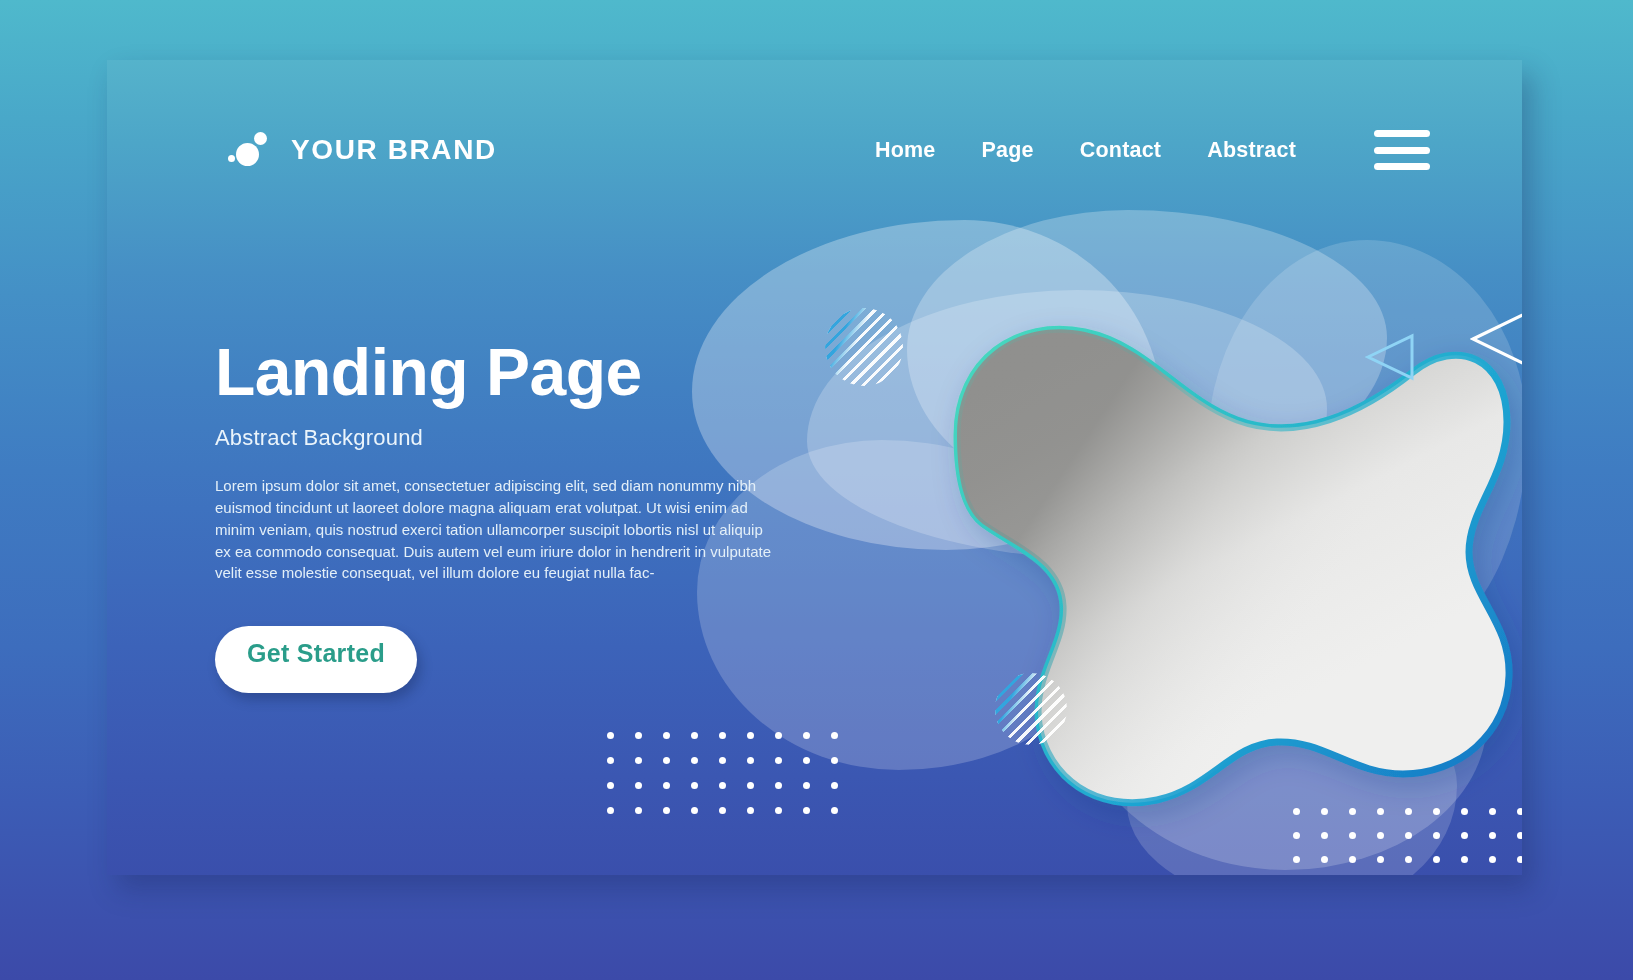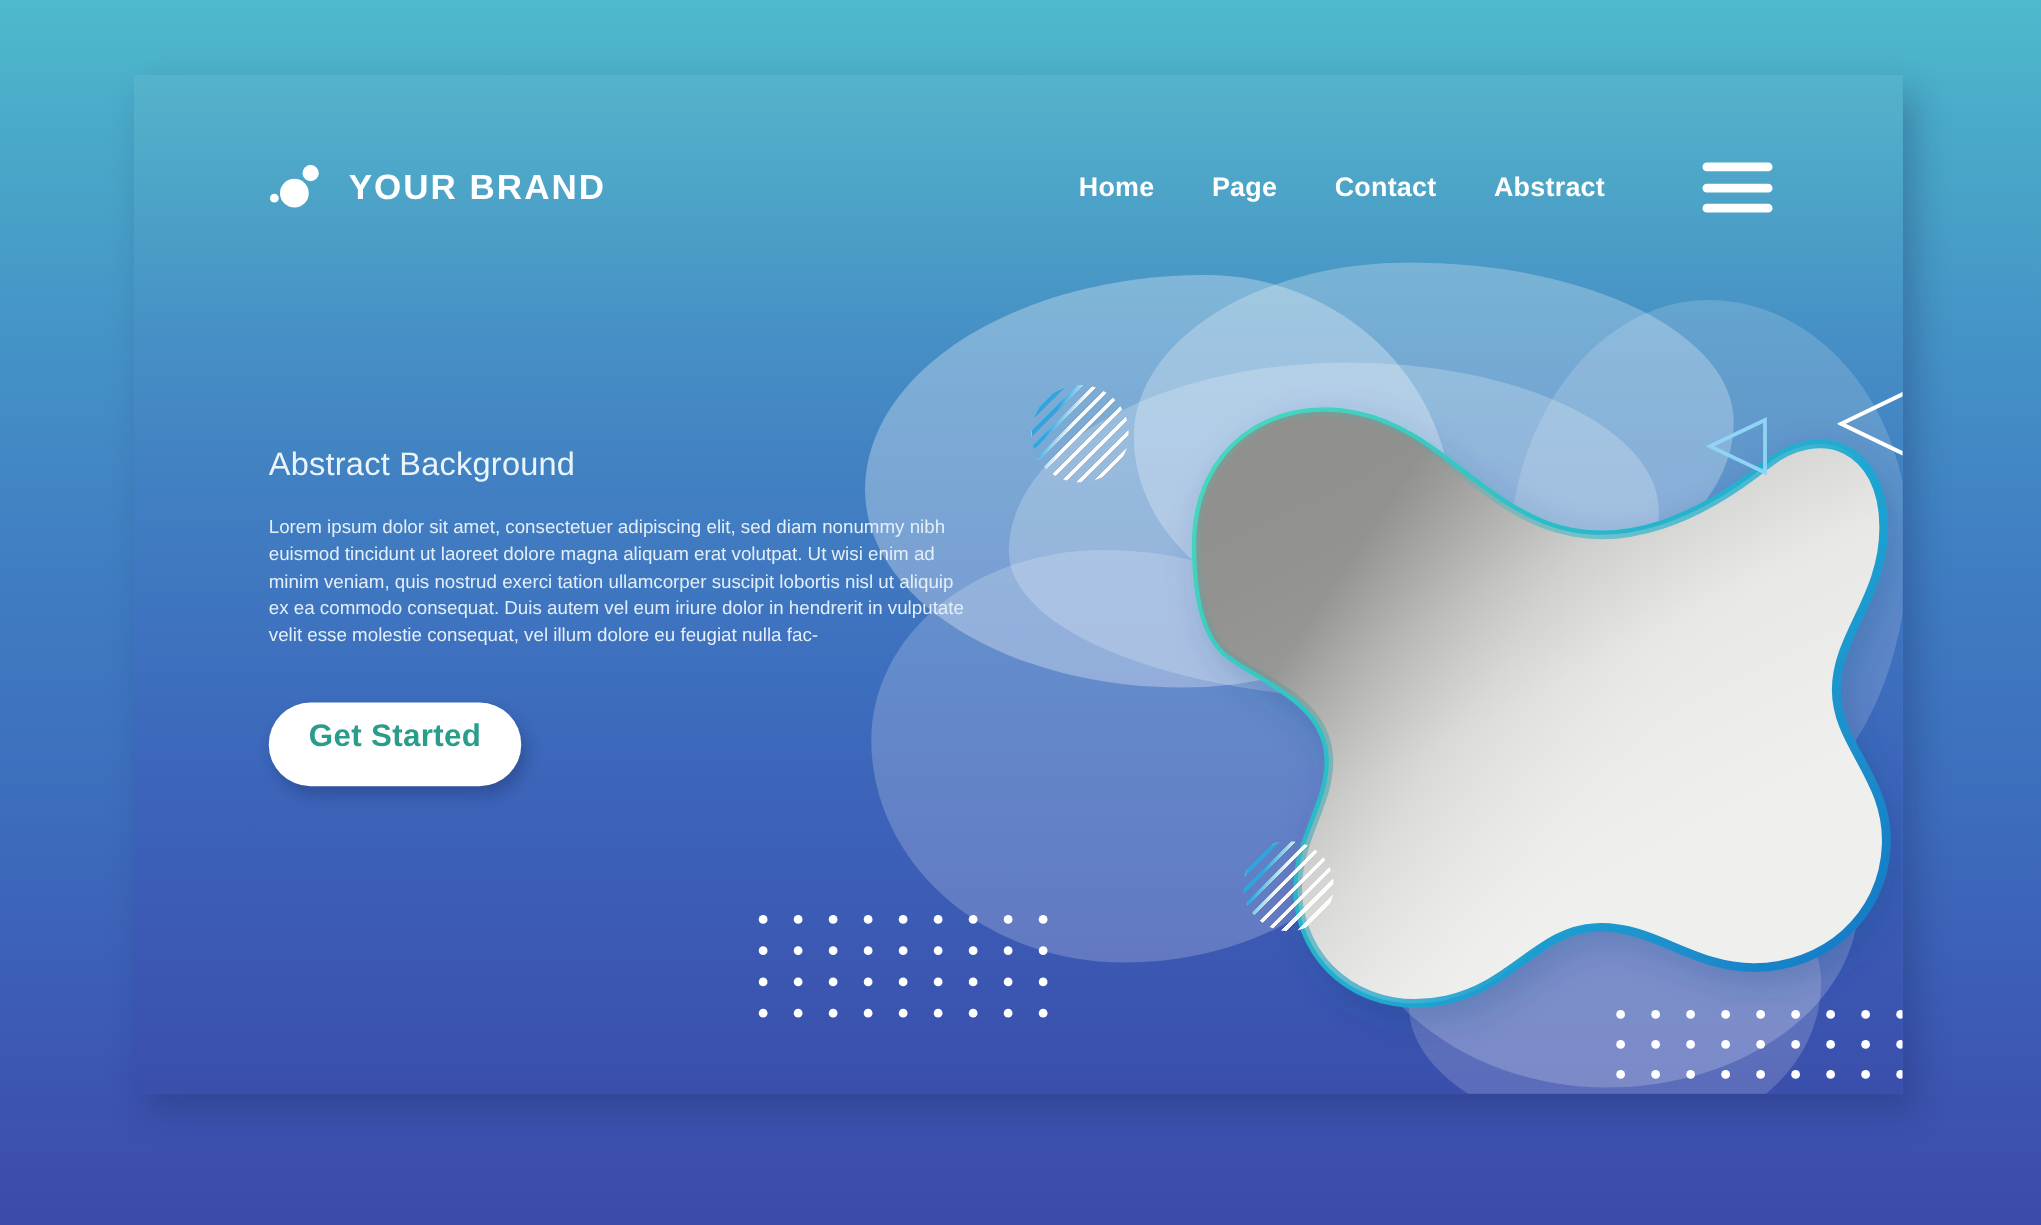--- a/index.html
+++ b/index.html
@@ -140,21 +140,21 @@
   }
   #dots-right {
     left:1186px; top:748px;
     grid-template-columns:repeat(9, 28px);
     grid-auto-rows:24px;
   }
 
   
   #header {
     position:absolute;
-    left:0; top:0;
+    left:12px; top:0;
     width:100%; height:180px;
     display:flex;
     align-items:center;
     padding:0 104px 0 108px;
     z-index:40;
   }
 
   #brand {
     display:flex;
     align-items:center;
@@ -234,21 +234,21 @@
     color:#ffffff;
     font-size:66px;
     font-weight:700;
     letter-spacing:-.5px;
     line-height:1.05;
     white-space:nowrap;
   }
   #hero-subtitle {
     margin-top:18px;
     color:#eaf4fb;
-    font-size:26px;
+    font-size:22px;
     font-weight:400;
     letter-spacing:.2px;
   }
   #hero-body {
     margin-top:24px;
     width:565px;
     color:#e3eff8;
     font-size:15px;
     line-height:1.45;
     font-weight:400;
@@ -457,19 +457,20 @@
         <div id="hamburger">
           <span></span>
             <span></span>
             <span></span>
         </div>
       </nav>
 
     </div>
 
     <div id="hero">
+      <h1 id="hero-title">Landing Page</h1>
       <h2 id="hero-subtitle">Abstract Background</h2>
       <p id="hero-body">Lorem ipsum dolor sit amet, consectetuer adipiscing elit, sed diam nonummy nibh euismod tincidunt ut laoreet dolore magna aliquam erat volutpat. Ut wisi enim ad minim veniam, quis nostrud exerci tation ullamcorper suscipit lobortis nisl ut aliquip ex ea commodo consequat. Duis autem vel eum iriure dolor in hendrerit in vulputate velit esse molestie consequat, vel illum dolore eu feugiat nulla fac-</p>
       <button id="cta">Get Started</button>
     </div>
 
   </div>
 </div>
 
 </body></html>

